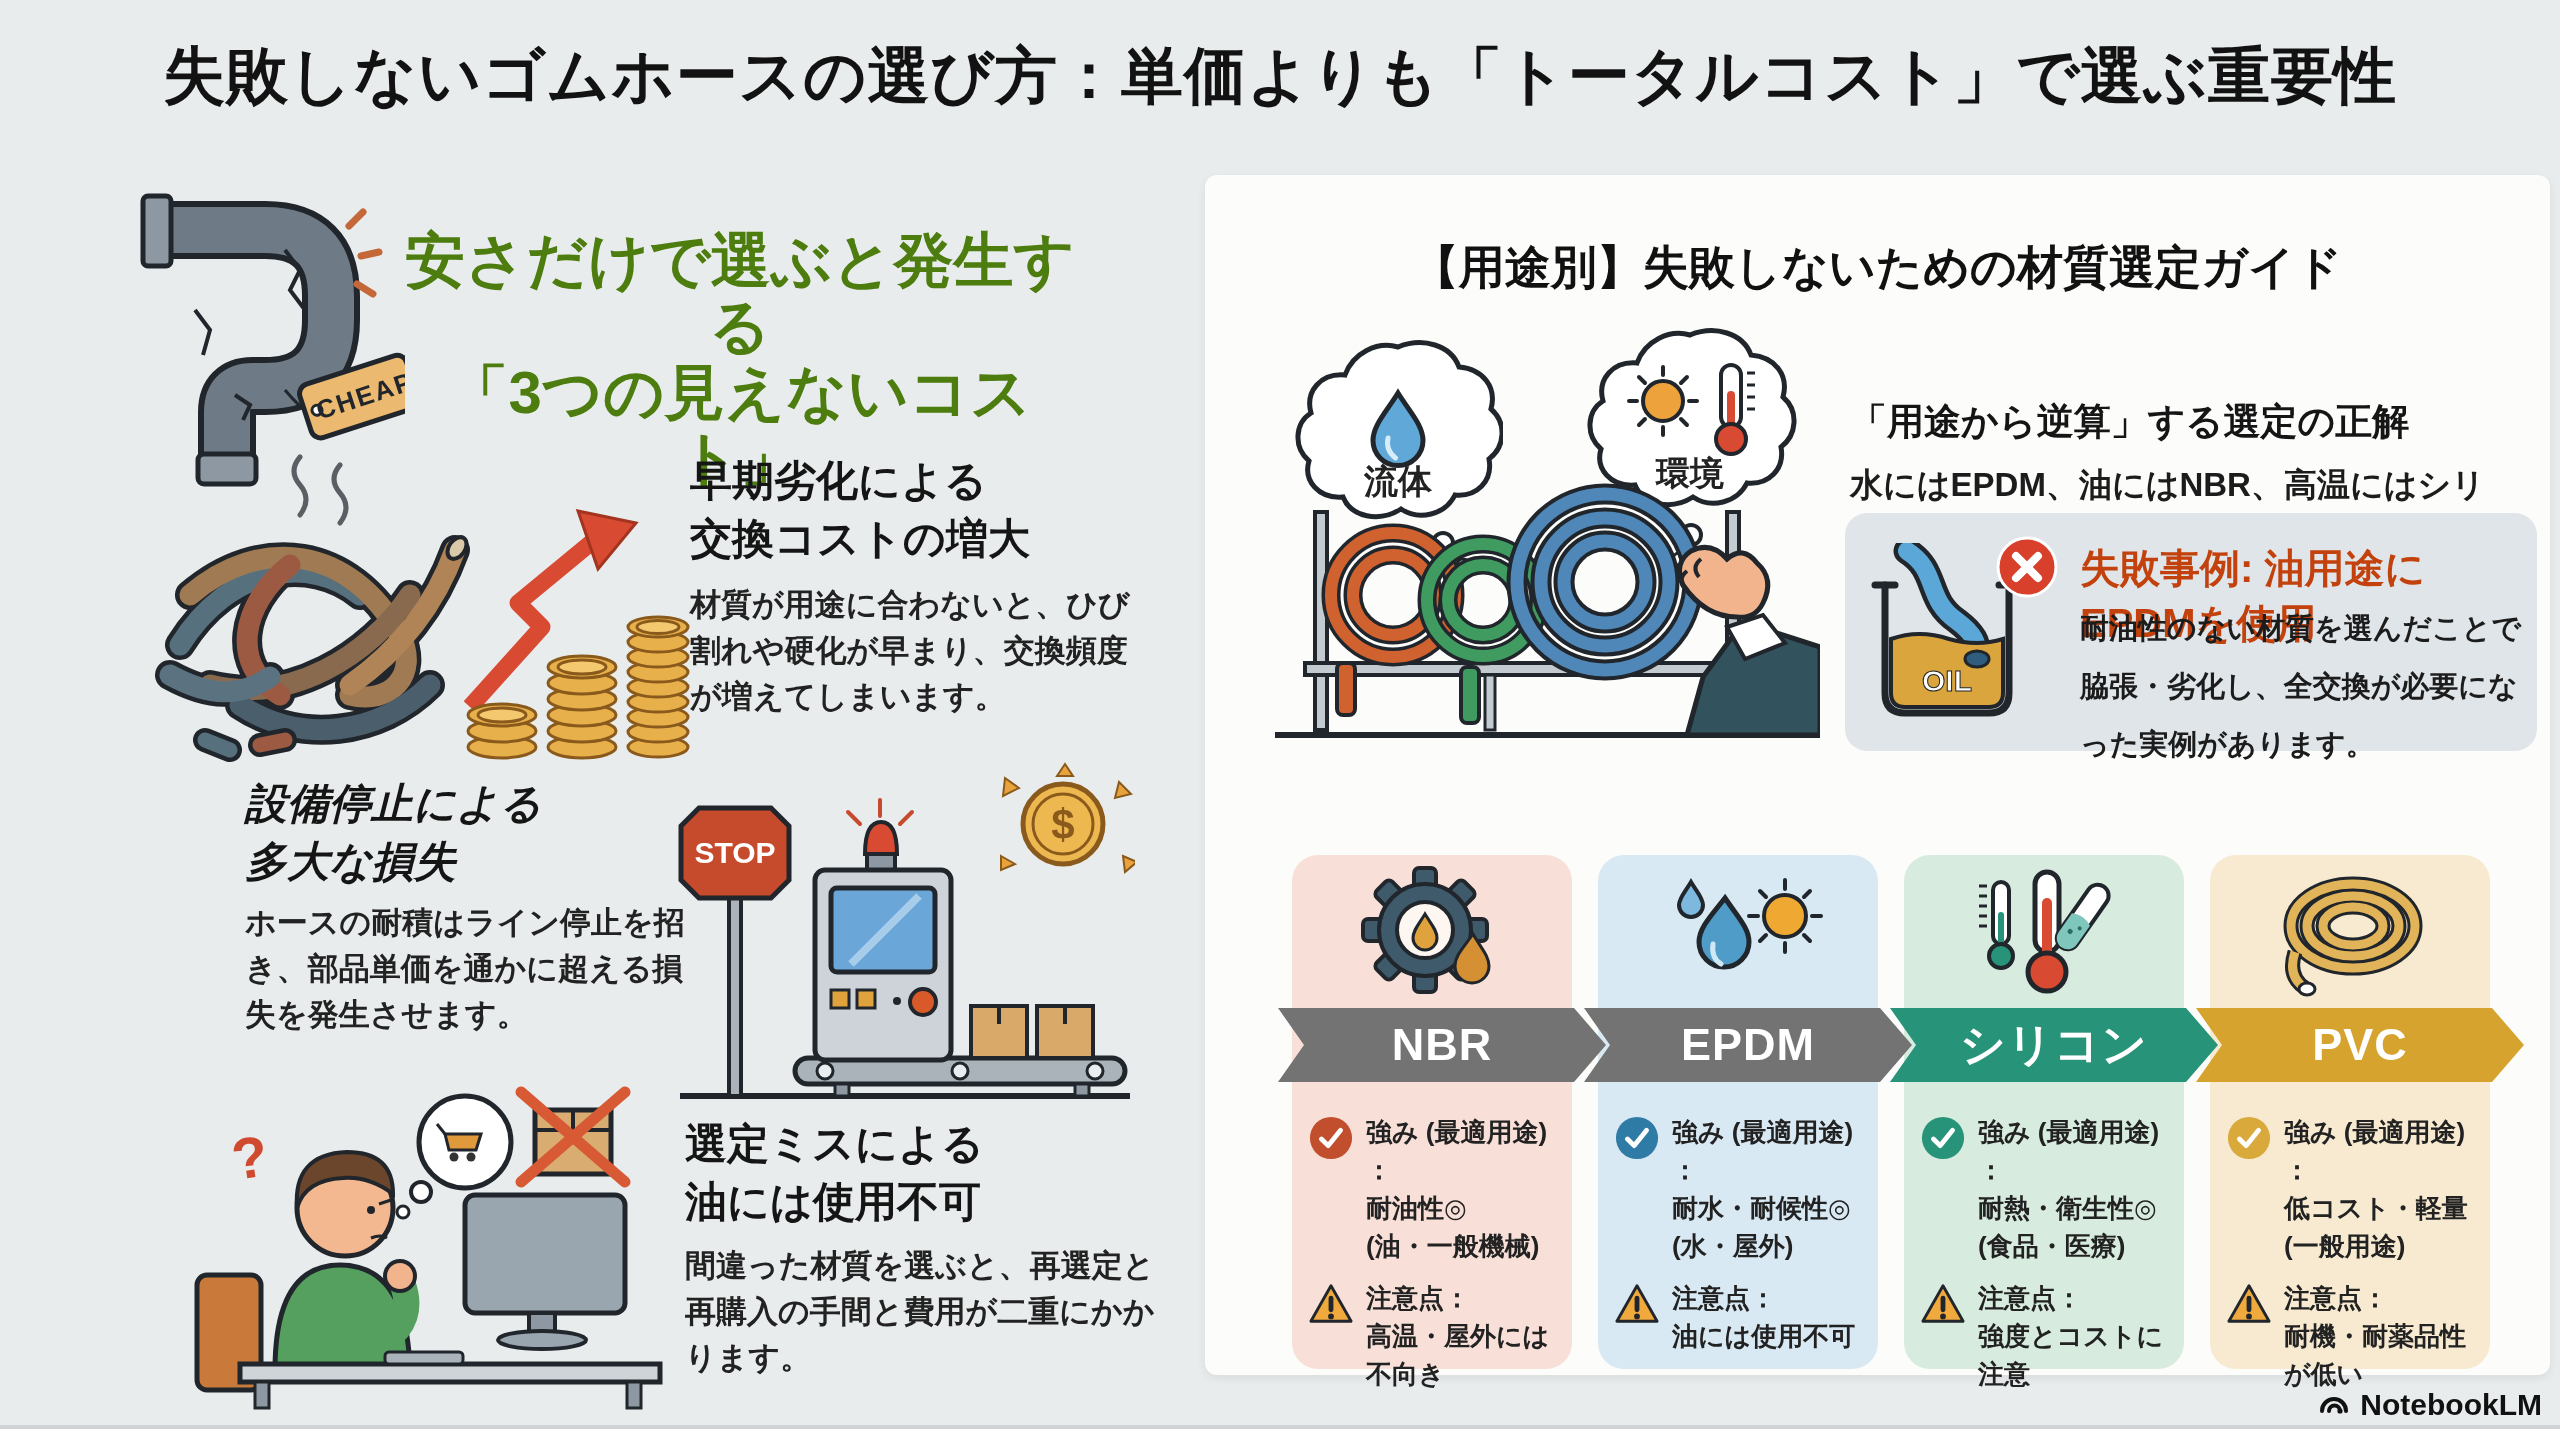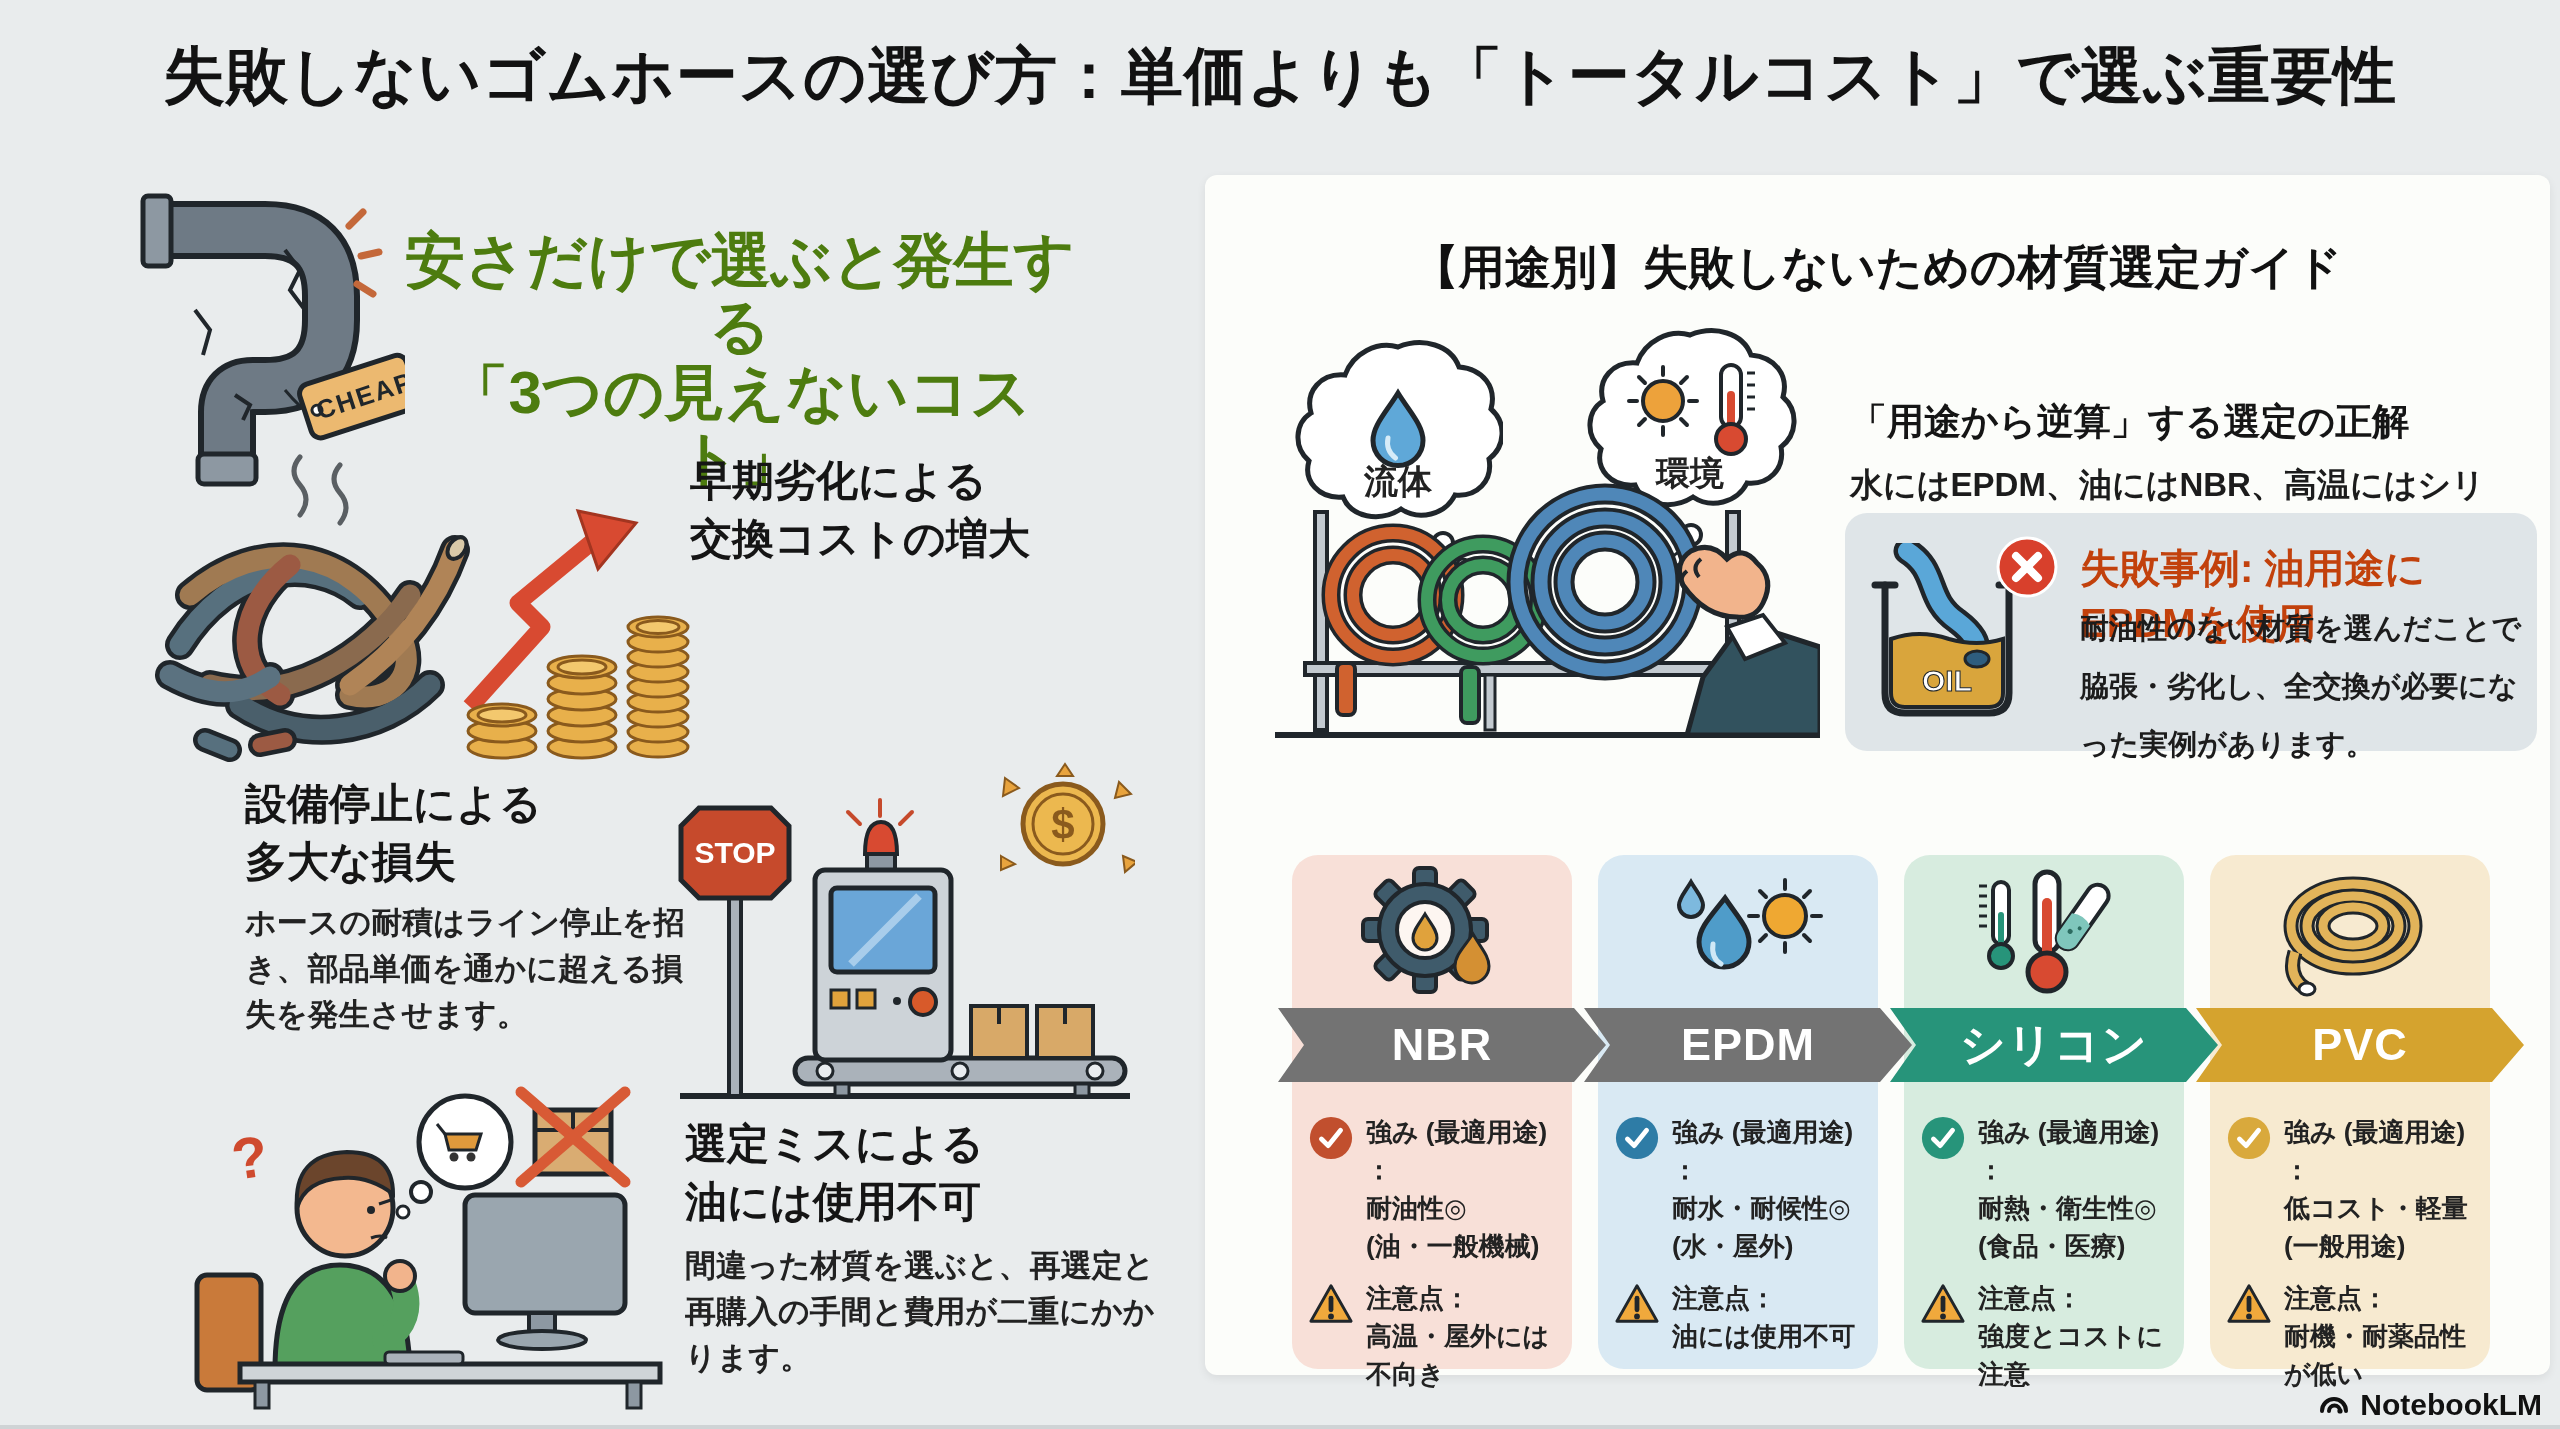--- a/index.html
+++ b/index.html
@@ -139,22 +139,23 @@
         <ellipse cx="432" cy="222" rx="24" ry="7" fill="#f3c86e"></ellipse>
         <ellipse cx="508" cy="182" rx="21" ry="6.5" fill="#f3c86e"></ellipse>
       </g>
     </svg>
   </div>
 
   <div class="abs h-md" style="left:690px;top:452px;width:440px;">
     <div>早期劣化による</div>
     <div>交換コストの増大</div>
   </div>
-
-  <div class="abs h-md" style="left:245px;top:775px;width:440px;">
+  <div class="abs body-txt" style="left:690px;top:582px;width:440px;">材質が用途に合わないと、ひび割れや硬化が早まり、交換頻度が増えてしまいます。</div>
+
+  <div class="abs h-md" style="left:245px;top:775px;width:440px;font-style:italic;">
     <div>設備停止による</div>
     <div>多大な損失</div>
   </div>
   <div class="abs body-txt" style="left:245px;top:900px;width:440px;">ホースの耐積はライン停止を招き、部品単価を通かに超える損失を発生させます。</div>
 
   <div class="abs" style="left:675px;top:758px;width:460px;height:350px;">
     <svg width="460" height="350" viewBox="0 0 460 350">
       <line x1="5" y1="338" x2="455" y2="338" stroke="#20262b" stroke-width="6"></line>
       <rect x="54" y="140" width="12" height="198" fill="#aab2ba" stroke="#20262b" stroke-width="4"></rect>
       <path d="M24 50 L96 50 L114 68 L114 122 L96 140 L24 140 L6 122 L6 68 Z" fill="#c64a2c" stroke="#20262b" stroke-width="5"></path>

